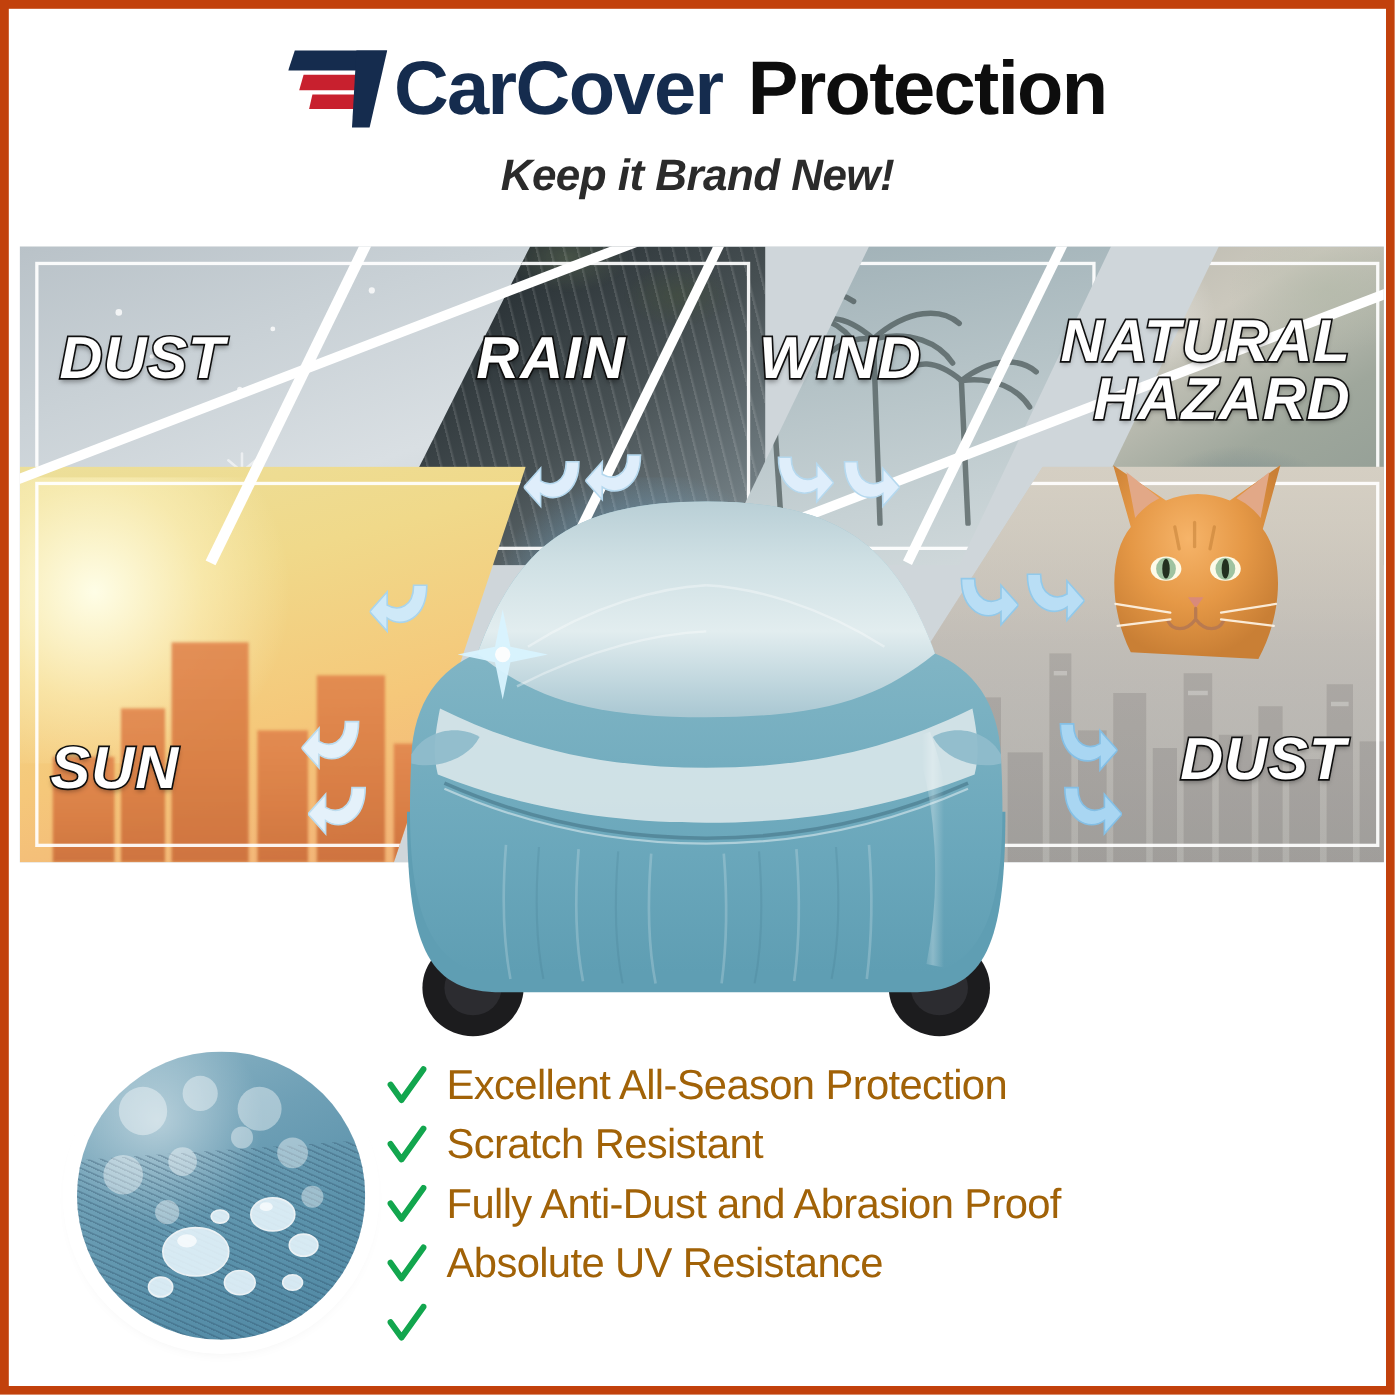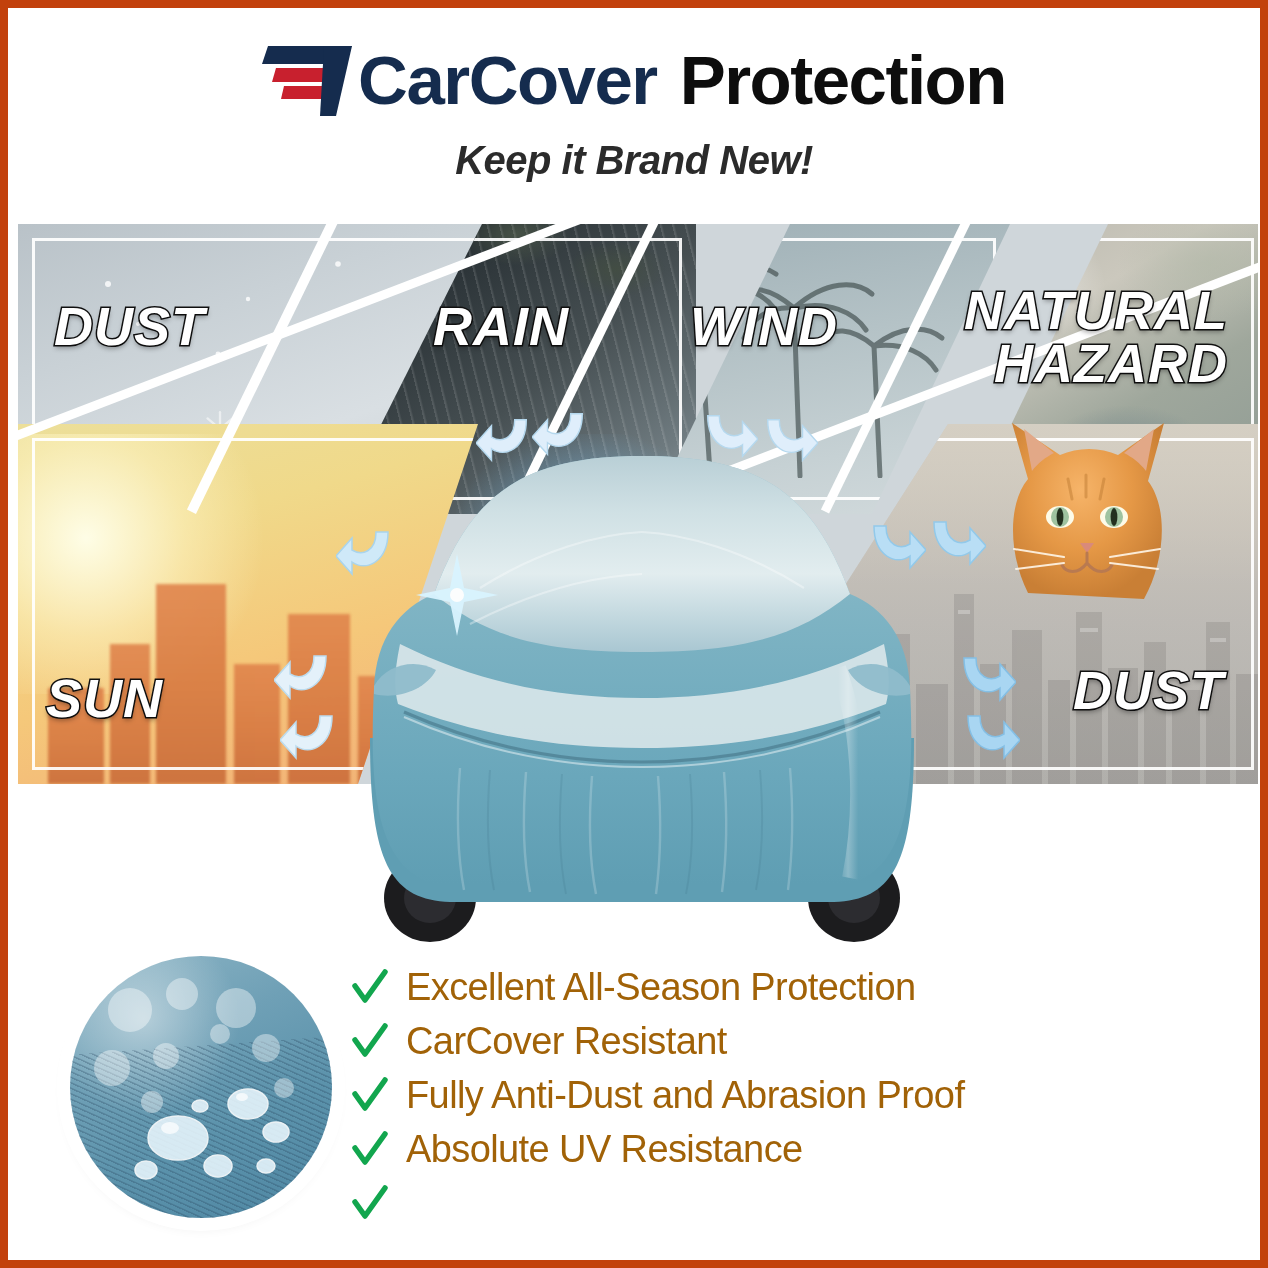--- a/index.html
+++ b/index.html
@@ -602,21 +602,21 @@
       <svg class="check" viewBox="0 0 36 36">
         <path d="M3 17 L13 31 L33 3" fill="none" stroke="#12A64E" stroke-width="5.5" stroke-linecap="round" stroke-linejoin="round"></path>
       </svg>
       <span class="feature-text">Excellent All-Season Protection</span>
     </div>
 
     <div class="feature-row">
       <svg class="check" viewBox="0 0 36 36">
         <path d="M3 17 L13 31 L33 3" fill="none" stroke="#12A64E" stroke-width="5.5" stroke-linecap="round" stroke-linejoin="round"></path>
       </svg>
-      <span class="feature-text">CarCover Resistant</span>
+      <span class="feature-text">Scratch Resistant</span>
     </div>
 
     <div class="feature-row">
       <svg class="check" viewBox="0 0 36 36">
         <path d="M3 17 L13 31 L33 3" fill="none" stroke="#12A64E" stroke-width="5.5" stroke-linecap="round" stroke-linejoin="round"></path>
       </svg>
       <span class="feature-text">Fully Anti-Dust and Abrasion Proof</span>
     </div>
 
     <div class="feature-row">

